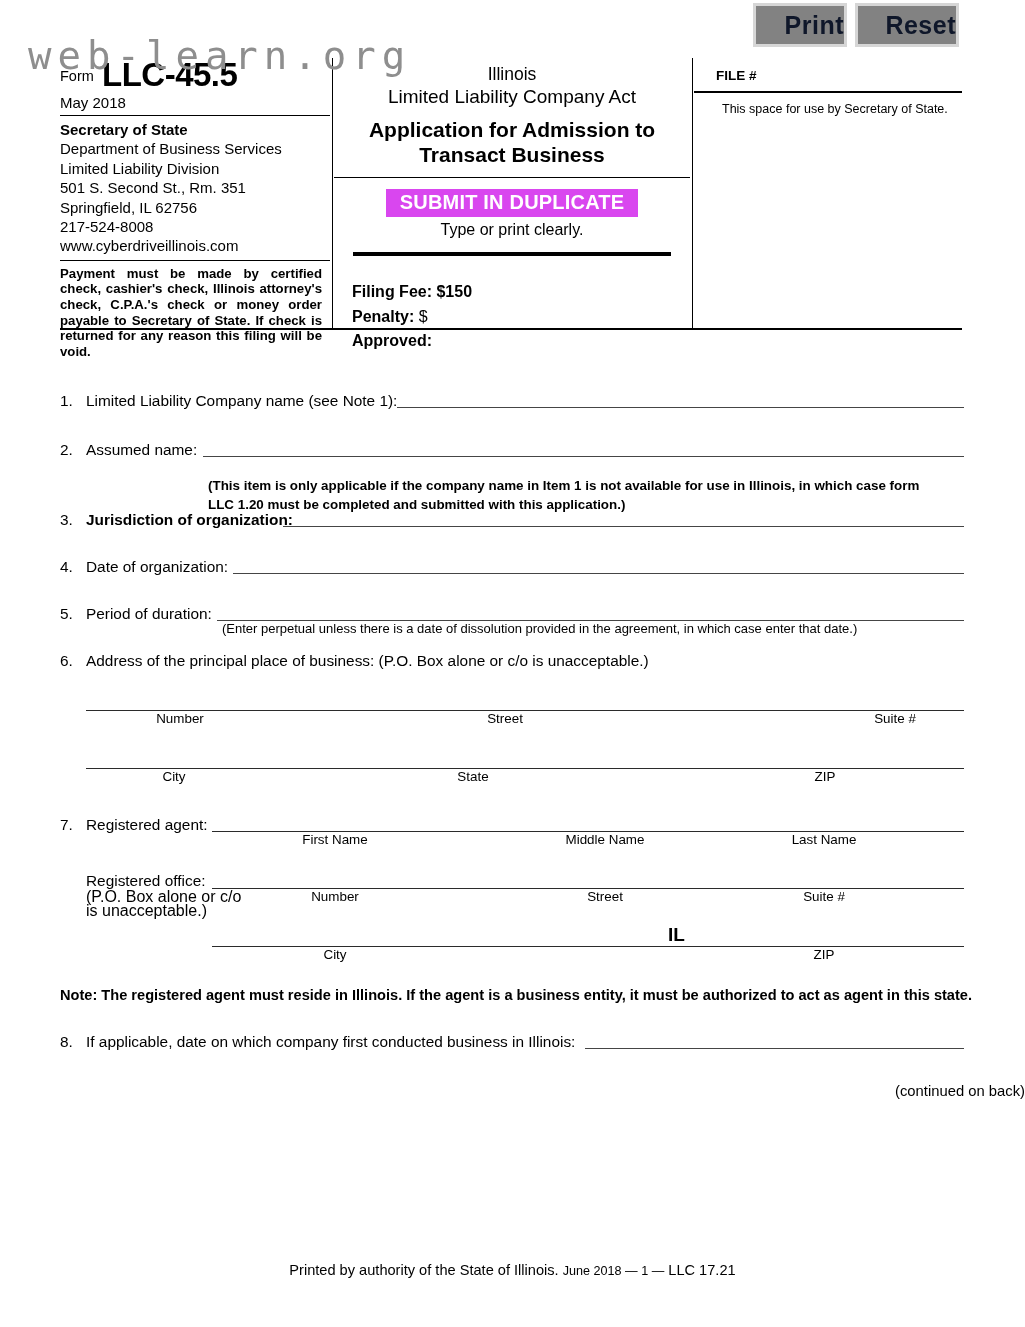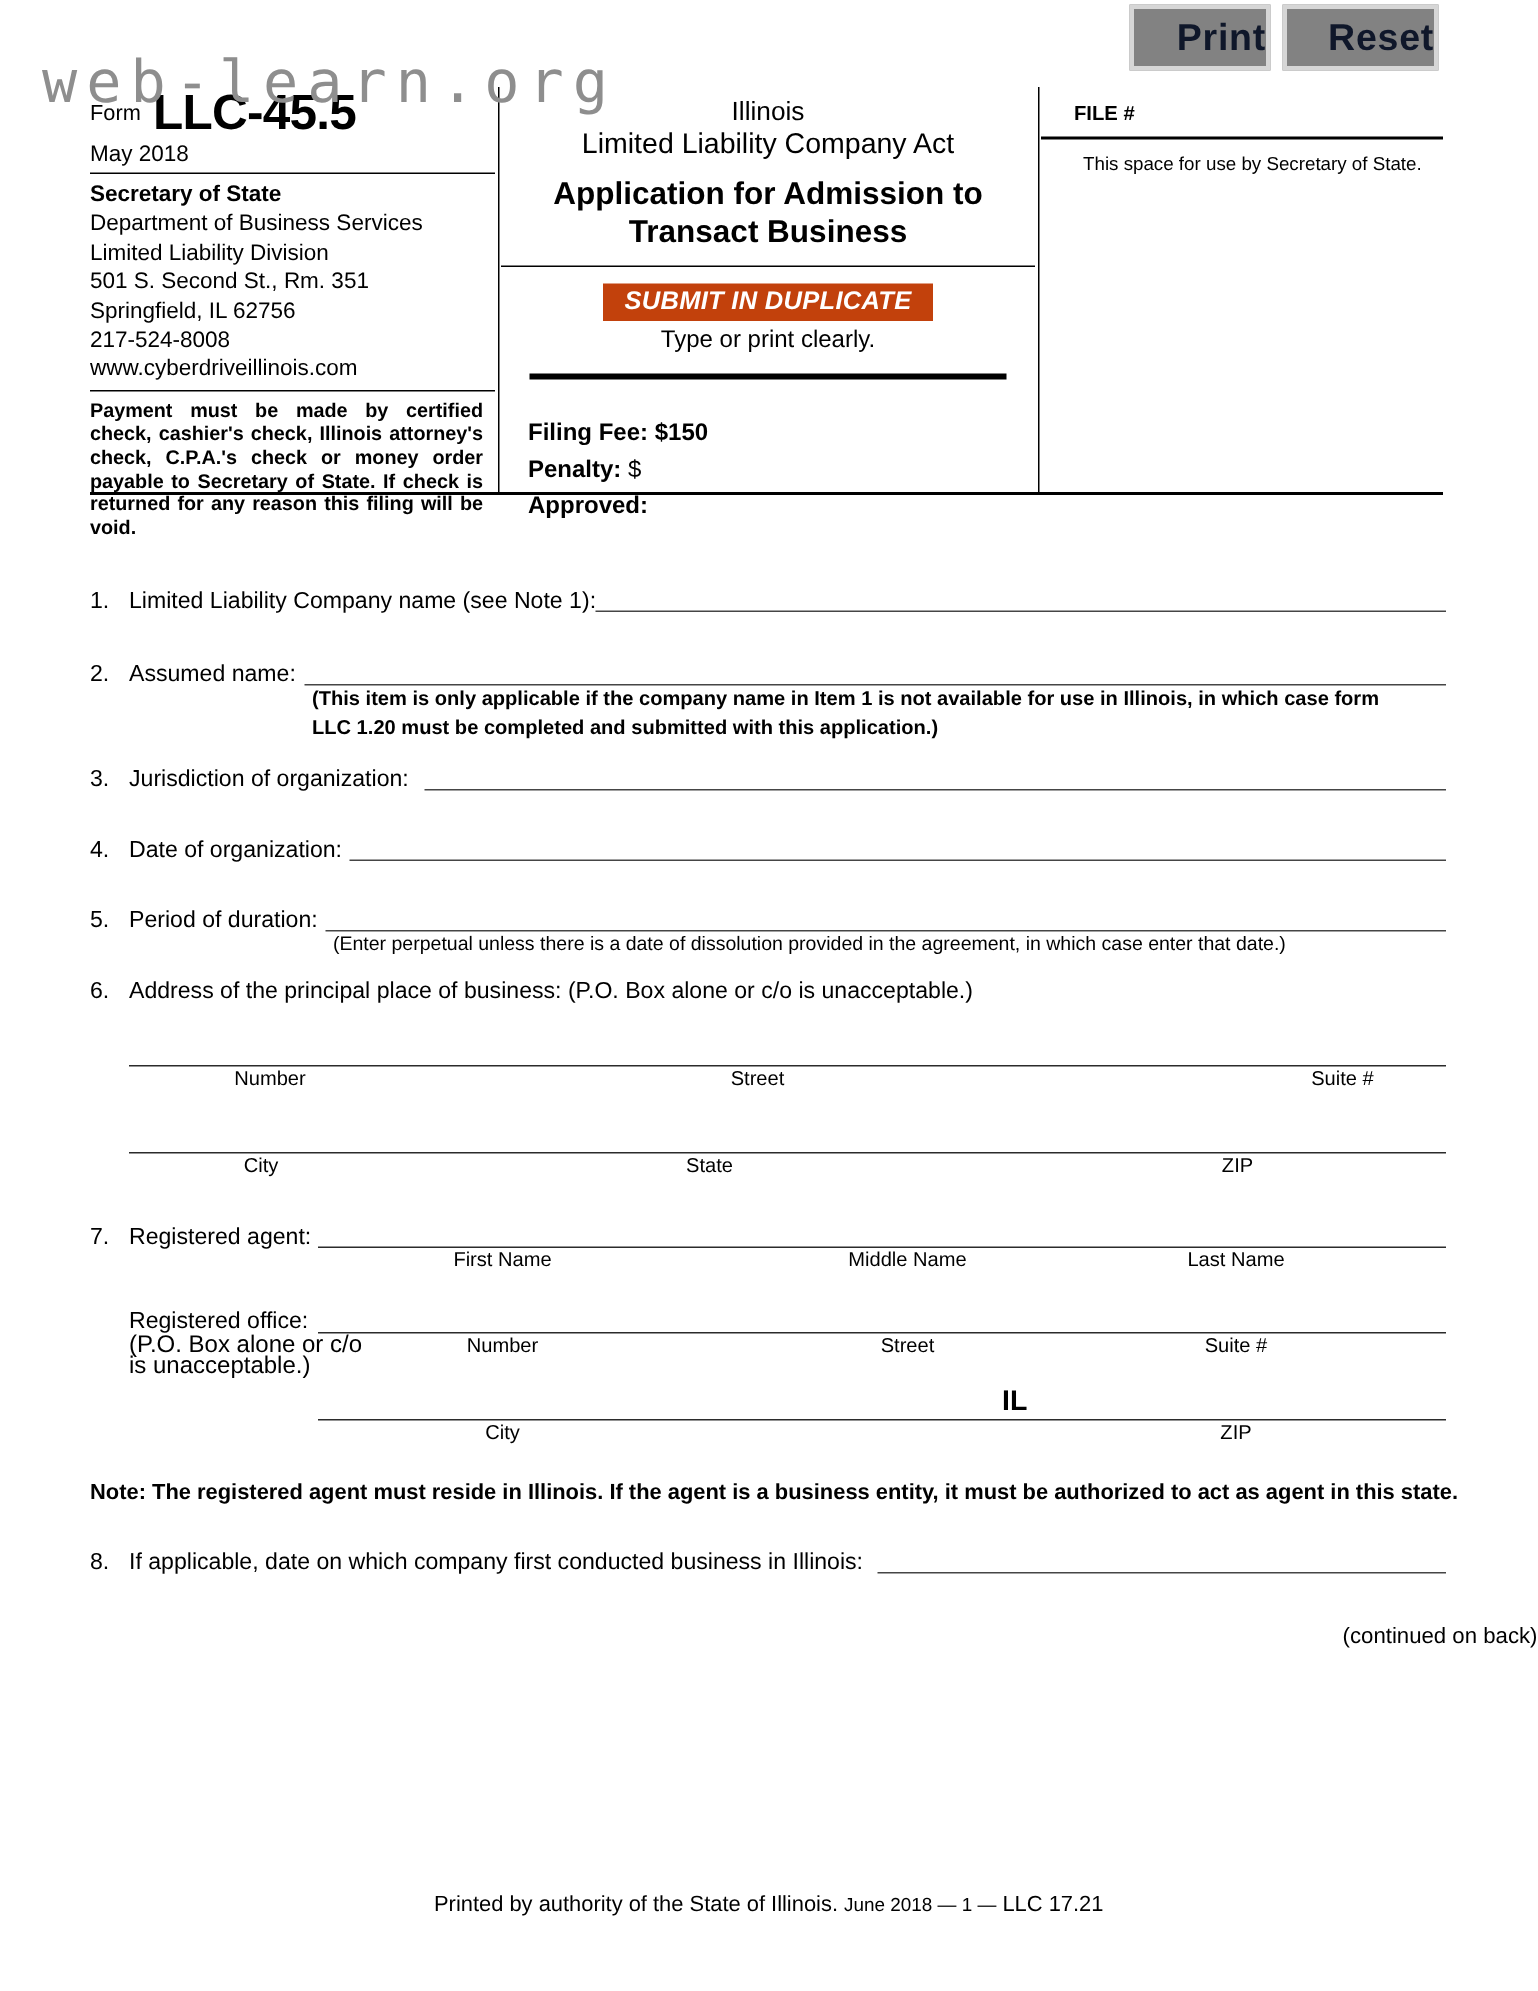--- a/index.html
+++ b/index.html
@@ -105,25 +105,24 @@
   }
   .ctr-sub1 { font-size: 17.5px; margin-top: 6px; }
   .ctr-sub2 { font-size: 19px; margin-top: 1px; }
   .ctr-title {
     font-size: 21px; font-weight: bold; line-height: 25px; margin-top: 9px;
   }
   .ctr-divider { border-bottom: 1.5px solid #000; margin-top: 10px; width: 356px; }
   .dup-wrap { margin-top: 11px; }
   .dup-badge {
     display: inline-block;
-    background: #c2410c; color: #fff;
-    font-weight: bold; font-size: 17px;
+    background: #d946ef; color: #fff;
+    font-weight: bold; font-size: 20px;
     padding: 2px 14px 3px 14px;
     letter-spacing: 0.2px;
-    font-style: italic;
   }
   .ctr-print { font-size: 16px; margin-top: 4px; }
   .ctr-bar {
     width: 318px; height: 4px; background: #000;
     margin: 13px auto 0 auto;
   }
   .fee-list {
     text-align: left; margin: 24px 0 0 18px;
     font-size: 16px; font-weight: bold; line-height: 24.5px;
   }
@@ -246,27 +245,27 @@
     </div>
   </div>
 
   <div class="num" style="left:60px; top:392px;">1.</div>
   <div class="item" style="left:86px; top:392px;">Limited Liability Company name (see Note 1):</div>
   <div class="fline" style="left:397px; top:407px; width:567px;"></div>
 
   <div class="num" style="left:60px; top:441px;">2.</div>
   <div class="item" style="left:86px; top:441px;">Assumed name:</div>
   <div class="fline" style="left:203px; top:456px; width:761px;"></div>
-  <div class="note-bold" style="left:208px; top:456px; width:740px;">
+  <div class="note-bold" style="left:208px; top:476px; width:740px;">
     <div>(This item is only applicable if the company name in Item 1 is not available for use in Illinois, in which case form</div>
     <div>LLC 1.20 must be completed and submitted with this application.)</div>
   </div>
 
   <div class="num" style="left:60px; top:511px;">3.</div>
-  <div class="item" style="left:86px; top:511px;">Jurisdiction of organization:</div>
+  <div class="item" style="left:86px; top:511px;font-weight:bold;">Jurisdiction of organization:</div>
   <div class="fline" style="left:283px; top:526px; width:681px;"></div>
 
   <div class="num" style="left:60px; top:558px;">4.</div>
   <div class="item" style="left:86px; top:558px;">Date of organization:</div>
   <div class="fline" style="left:233px; top:573px; width:731px;"></div>
 
   <div class="num" style="left:60px; top:605px;">5.</div>
   <div class="item" style="left:86px; top:605px;">Period of duration:</div>
   <div class="fline" style="left:217px; top:620px; width:747px;"></div>
   <div class="note-small" style="left:222px; top:621px;">(Enter perpetual unless there is a date of dissolution provided in the agreement, in which case enter that date.)</div>

